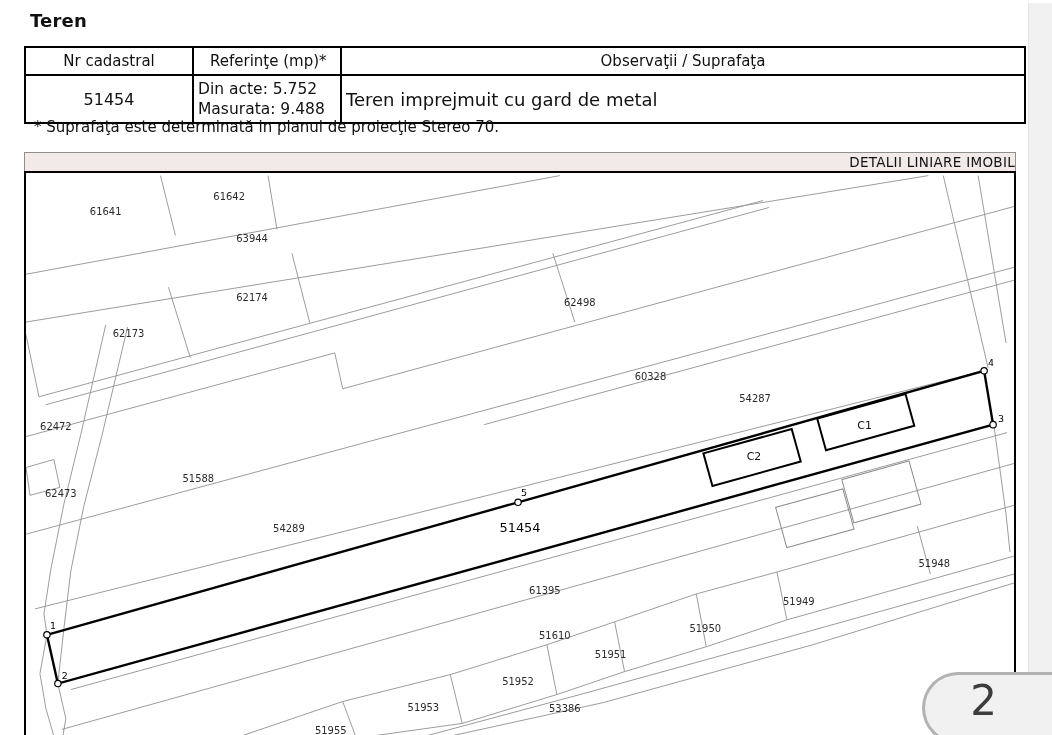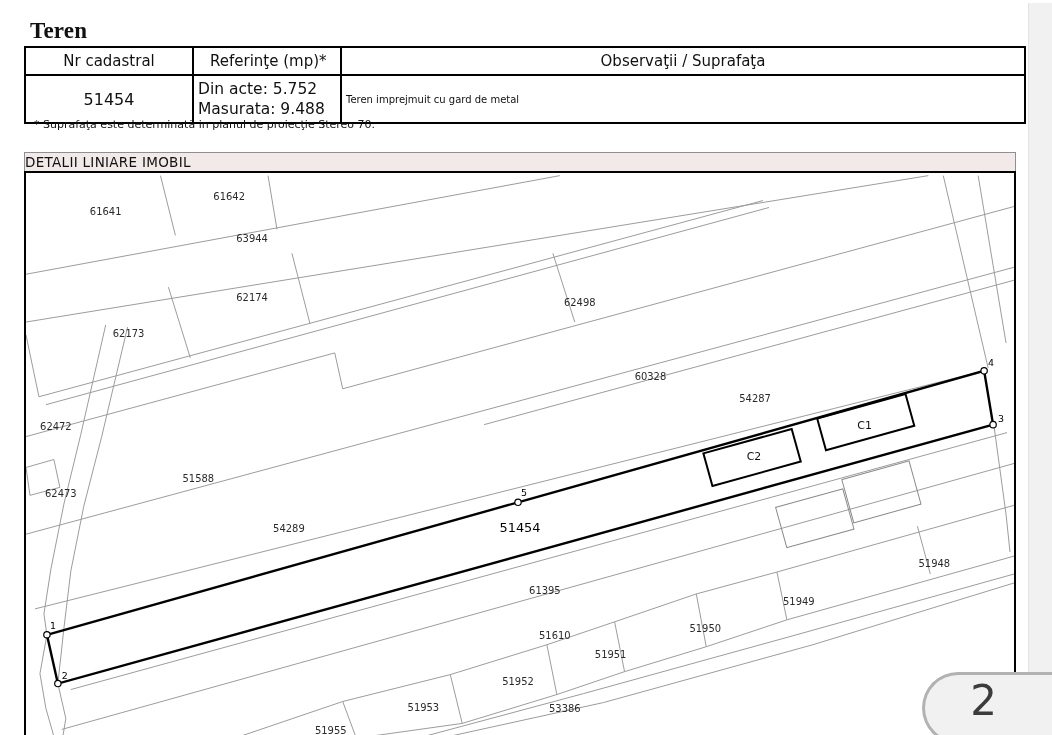--- a/index.html
+++ b/index.html
@@ -9,42 +9,42 @@
     font-family:"DejaVu Sans","Liberation Sans",sans-serif;
     color:#111;
   }
   
   .gutter{
     position:absolute;left:1028px;top:3px;width:24px;height:732px;
     background:#f1f1f1;border-left:1px solid #e3e3e3;
   }
   
   .page-title{
-    position:absolute;left:30px;top:18px;
-    font-size:23px;font-weight:bold;letter-spacing:.2px;font-family:Liberation Serif, serif;
+    position:absolute;left:30px;top:10px;
+    font-size:18px;font-weight:bold;letter-spacing:.2px;
   }
   
   table.cad{
     position:absolute;left:24px;top:46px;width:1002px;
     border-collapse:collapse;table-layout:fixed;
   }
   table.cad th,table.cad td{
     border:2px solid #000;padding:0 4px;overflow:hidden;white-space:nowrap;
   }
   table.cad th{height:24px;font-weight:normal;font-size:15px;text-align:center;padding:1px 16px;}
   table.cad td{height:46px;}
   td.c-nr{text-align:center;font-size:16px;}
   td.c-sup{font-size:15.5px;line-height:1.3;padding-left:6px;}
-  td.c-obs{font-size:10px;vertical-align:middle;}
-  .footnote{position:absolute;left:34px;top:118px;font-size:11px;}
+  td.c-obs{font-size:18px;vertical-align:middle;}
+  .footnote{position:absolute;left:34px;top:118px;font-size:15px;}
   
   .map-band{
     position:absolute;left:24px;top:152px;width:992px;height:20px;
     background:#f2e9e9;border:1px solid #8f8f8f;box-sizing:border-box;
-    text-align:left;font-size:13.5px;line-height:18px;letter-spacing:.3px;
+    text-align:right;font-size:13.5px;line-height:18px;letter-spacing:.3px;
   }
   
   .map{
     position:absolute;left:24px;top:171px;width:992px;height:570px;
     border:2px solid #000;box-sizing:border-box;background:#fff;
   }
   .map svg{display:block;width:988px;height:566px;}
   .thin{stroke:#9b9b9b;stroke-width:1;fill:none;}
   .thin2{stroke:#8a8a8a;stroke-width:1;fill:none;}
   .boldline{stroke:#000;fill:none;}

